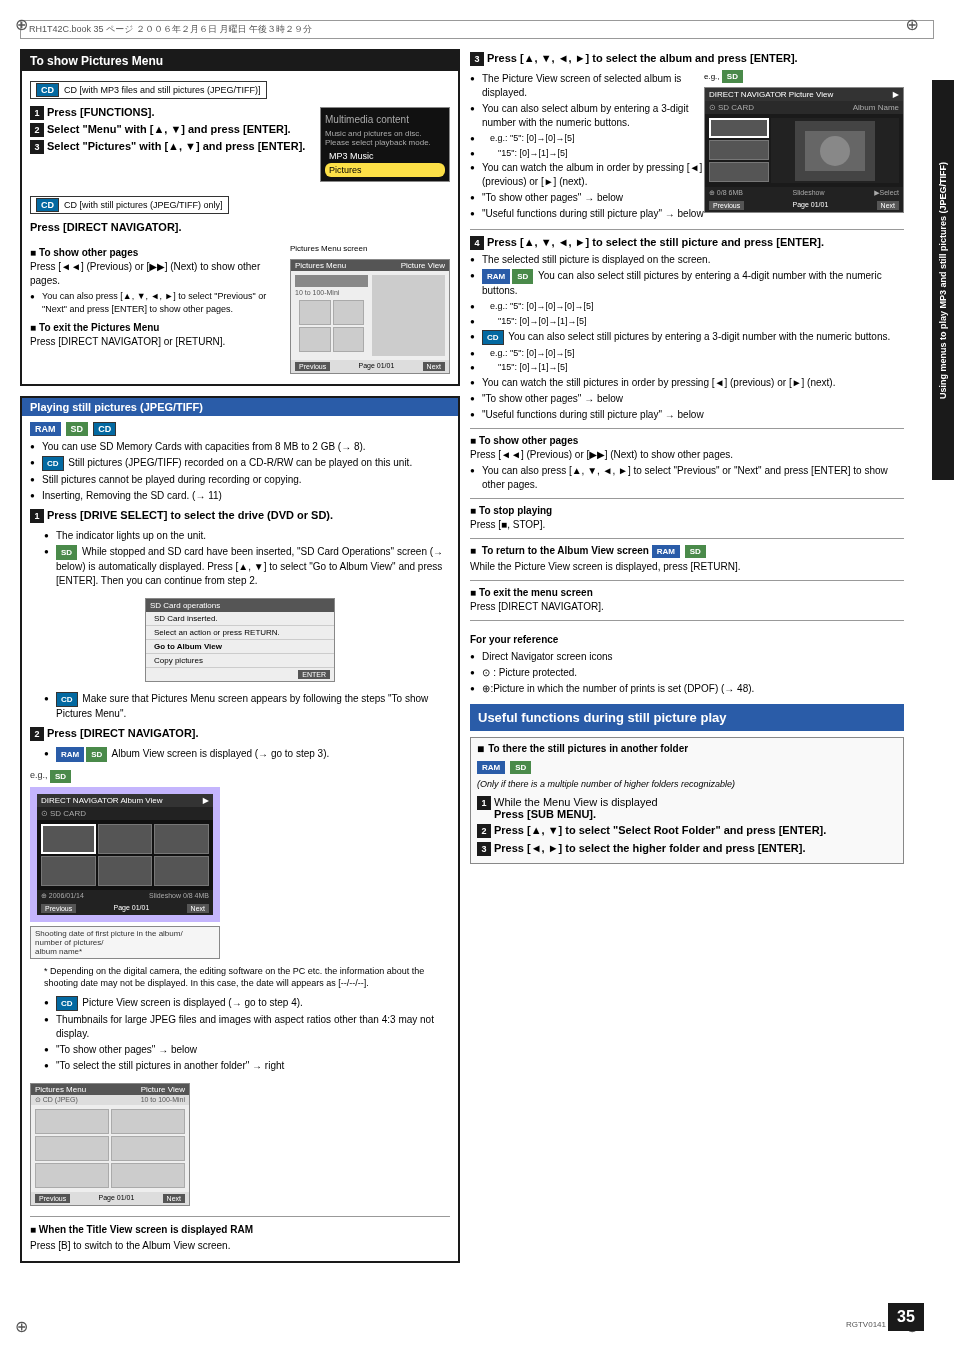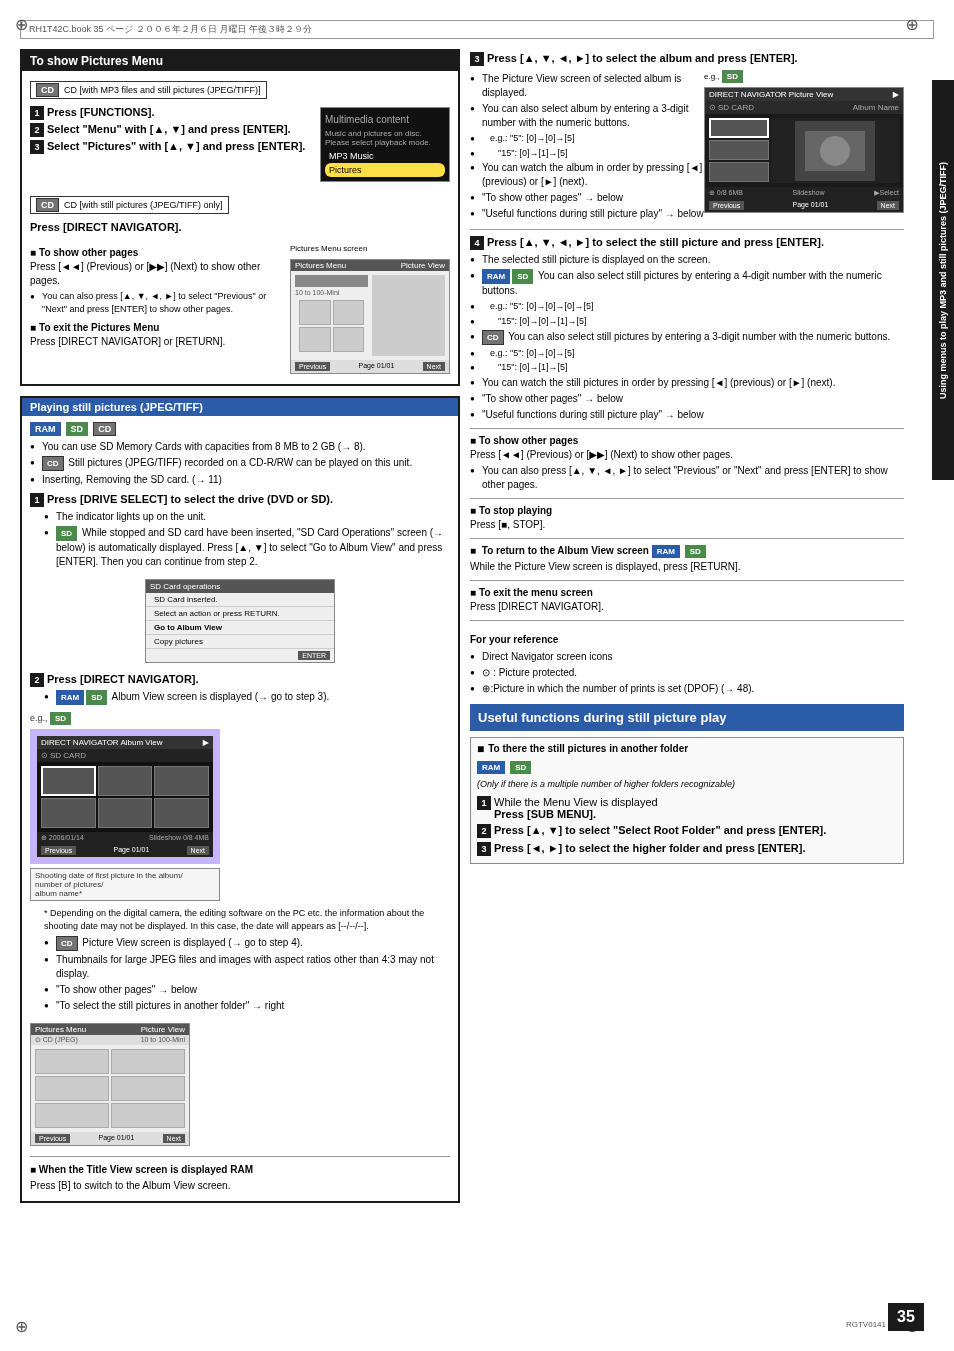--- a/index.html
+++ b/index.html
@@ -125,21 +125,21 @@
     .badge {
       display: inline-block;
       padding: 1px 4px;
       font-size: 9px;
       font-weight: bold;
       border: 1px solid #333;
       margin-right: 2px;
       vertical-align: middle;
     }
     .badge-dark {
-      background: #737373;
+      background: #0369a1;
       color: #fff;
       border-color: #333;
     }
     .badge-blue {
       background: #2a5ca8;
       color: #fff;
       border-color: #2a5ca8;
     }
     .badge-green {
       background: #4a8a4a;
@@ -448,21 +448,21 @@
       align-items: center;
       gap: 4px;
       margin-bottom: 4px;
     }
     .inner-section-title::before {
       content: '■';
       font-size: 12px;
     }
 
     .small-text { font-size: 9px; }
-    .indent { padding-left: 14px; }
+    .indent { padding-left: 14px; margin-top: 6px; }
 
     
     .corner-mark {
       position: absolute;
       font-size: 16px;
       color: #555;
     }
     .corner-tl { top: 15px; left: 15px; }
     .corner-tr { top: 15px; right: 35px; }
     .corner-bl { bottom: 15px; left: 15px; }
@@ -587,20 +587,21 @@
         <div class="section-content">
 
           <div style="margin-bottom:4px;">
             <span class="badge badge-blue">RAM</span>
             <span class="badge badge-green">SD</span>
             <span class="badge badge-dark">CD</span>
           </div>
           <ul class="bullet-list">
             <li style="font-size:10px;">You can use SD Memory Cards with capacities from 8 MB to 2 GB (→ 8).</li>
             <li style="font-size:10px;"><span class="badge badge-dark" style="font-size:8px;">CD</span> Still pictures (JPEG/TIFF) recorded on a CD-R/RW can be played on this unit.</li>
+            <li style="font-size:10px;">Still pictures cannot be played during recording or copying.</li>
             <li style="font-size:10px;">Inserting, Removing the SD card. (→ 11)</li>
           </ul>
 
           <div class="step-row" style="margin-top:6px;">
             <span class="step-number">1</span>
             <span class="step-content"><b>Press [DRIVE SELECT] to select the drive (DVD or SD).</b></span>
           </div>
           <ul class="bullet-list indent">
             <li style="font-size:10px;">The indicator lights up on the unit.</li>
             <li style="font-size:10px;"><span class="badge badge-green" style="font-size:8px;">SD</span> While stopped and SD card have been inserted, "SD Card Operations" screen (→ below) is automatically displayed. Press [▲, ▼] to select "Go to Album View" and press [ENTER]. Then you can continue from step 2.</li>
@@ -612,20 +613,23 @@
               <div class="sd-row">SD Card inserted.</div>
               <div class="sd-row">Select an action or press RETURN.</div>
               <div class="sd-row" style="font-weight:bold;">Go to Album View</div>
               <div class="sd-row">Copy pictures</div>
               <div style="text-align:right; padding:2px 4px; font-size:8px;">
                 <span style="background:#555; color:#fff; padding:1px 4px; font-size:7px;">ENTER</span>
               </div>
             </div>
           </div>
 
+          <ul class="bullet-list indent">
+            <li style="font-size:10px;"><span class="badge badge-dark" style="font-size:8px;">CD</span> Make sure that Pictures Menu screen appears by following the steps "To show Pictures Menu".</li>
+          </ul>
 
           <div class="step-row" style="margin-top:6px;">
             <span class="step-number">2</span>
             <span class="step-content"><b>Press [DIRECT NAVIGATOR].</b></span>
           </div>
           <ul class="bullet-list indent">
             <li style="font-size:10px;"><span class="badge badge-blue" style="font-size:8px;">RAM</span><span class="badge badge-green" style="font-size:8px;">SD</span> Album View screen is displayed (→ go to step 3).</li>
           </ul>
 
           <div style="display:flex; align-items:flex-start; gap:8px; margin:6px 0;">

